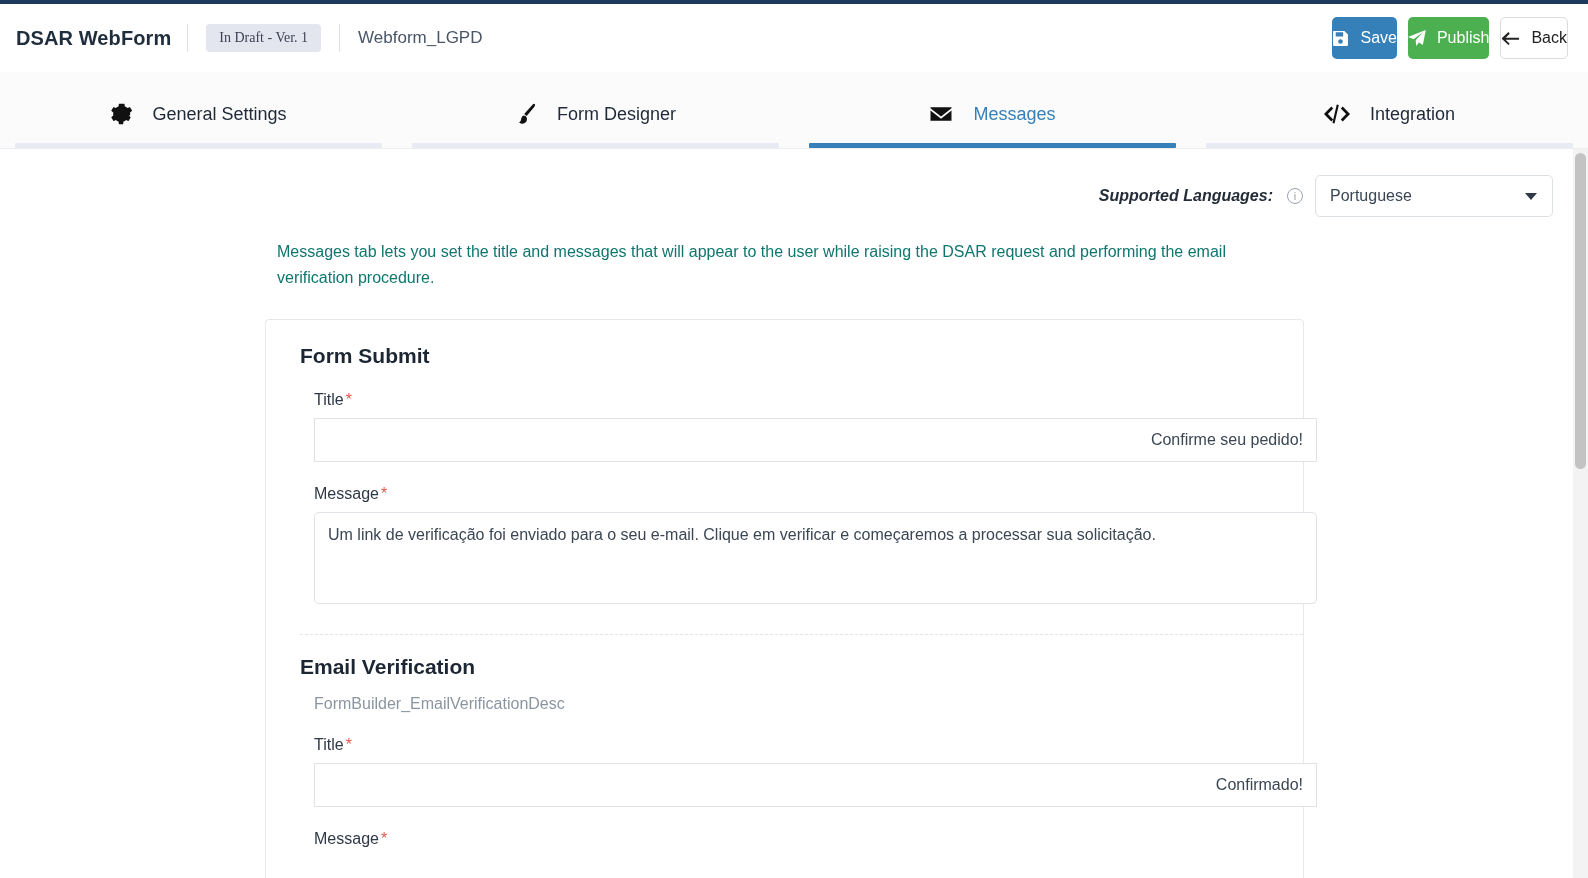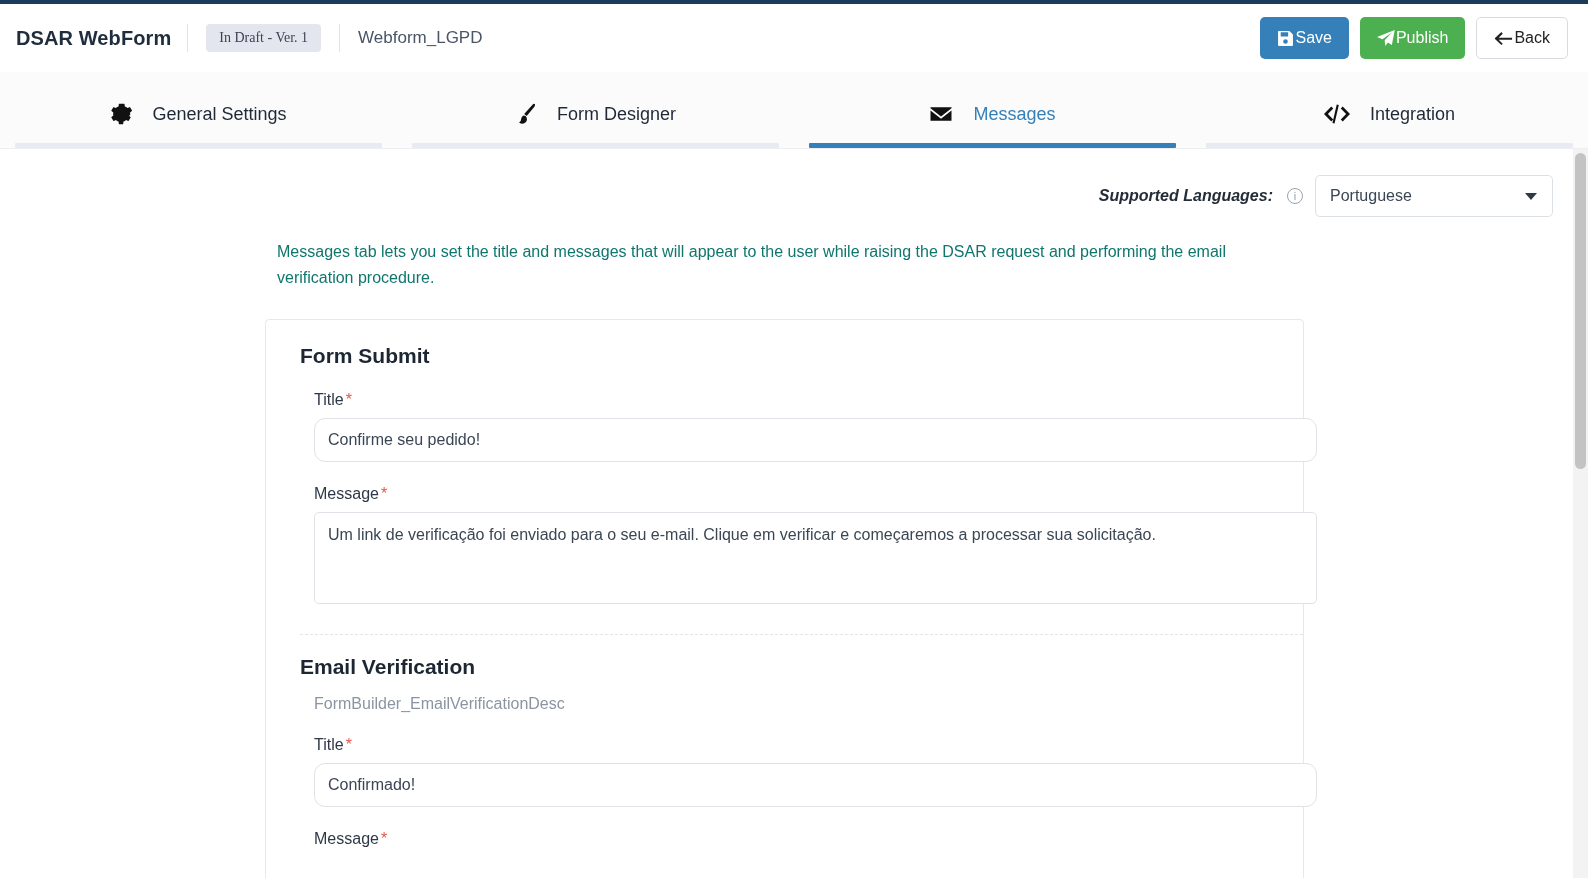--- a/index.html
+++ b/index.html
@@ -62,24 +62,24 @@
   }
   .header-right {
     margin-left: auto;
     display: flex;
     align-items: center;
     gap: 11px;
   }
   .btn {
     display: inline-flex;
     align-items: center;
-    gap: 1px;
+    gap: 11px;
     font-size: 16px;
     border-radius: 5px;
-    padding: 0 17px;
+    padding: 0 0;
     height: 42px;
     border: none;
     cursor: pointer;
     font-family: "Liberation Sans", sans-serif;
     line-height: 1;
   }
   .btn-save { background: #3580b8; color: #fff; }
   .btn-publish { background: #4cb050; color: #fff; }
   .btn-back {
     background: #fff; color: #222;
@@ -222,27 +222,28 @@
     font-size: 16px;
     color: #2e3846;
     margin-bottom: 9px;
   }
   .req { color: #e2574c; margin-left: 2px; }
 
   .text-input {
     width: 1003px;
     height: 44px;
     border: 1px solid #dfe3e8;
-    border-radius: 11px;
+    border-radius: 0;
     background: #fff;
     padding: 0 13px;
     font-size: 16px;
     color: #3b4654;
     font-family: "Liberation Sans", sans-serif;
     outline: none;
+    text-align: right;
   }
   .text-area {
     width: 1003px;
     height: 92px;
     border: 1px solid #dfe3e8;
     border-radius: 5px;
     background: #fff;
     padding: 11px 13px;
     font-size: 16px;
     color: #3b4654;

